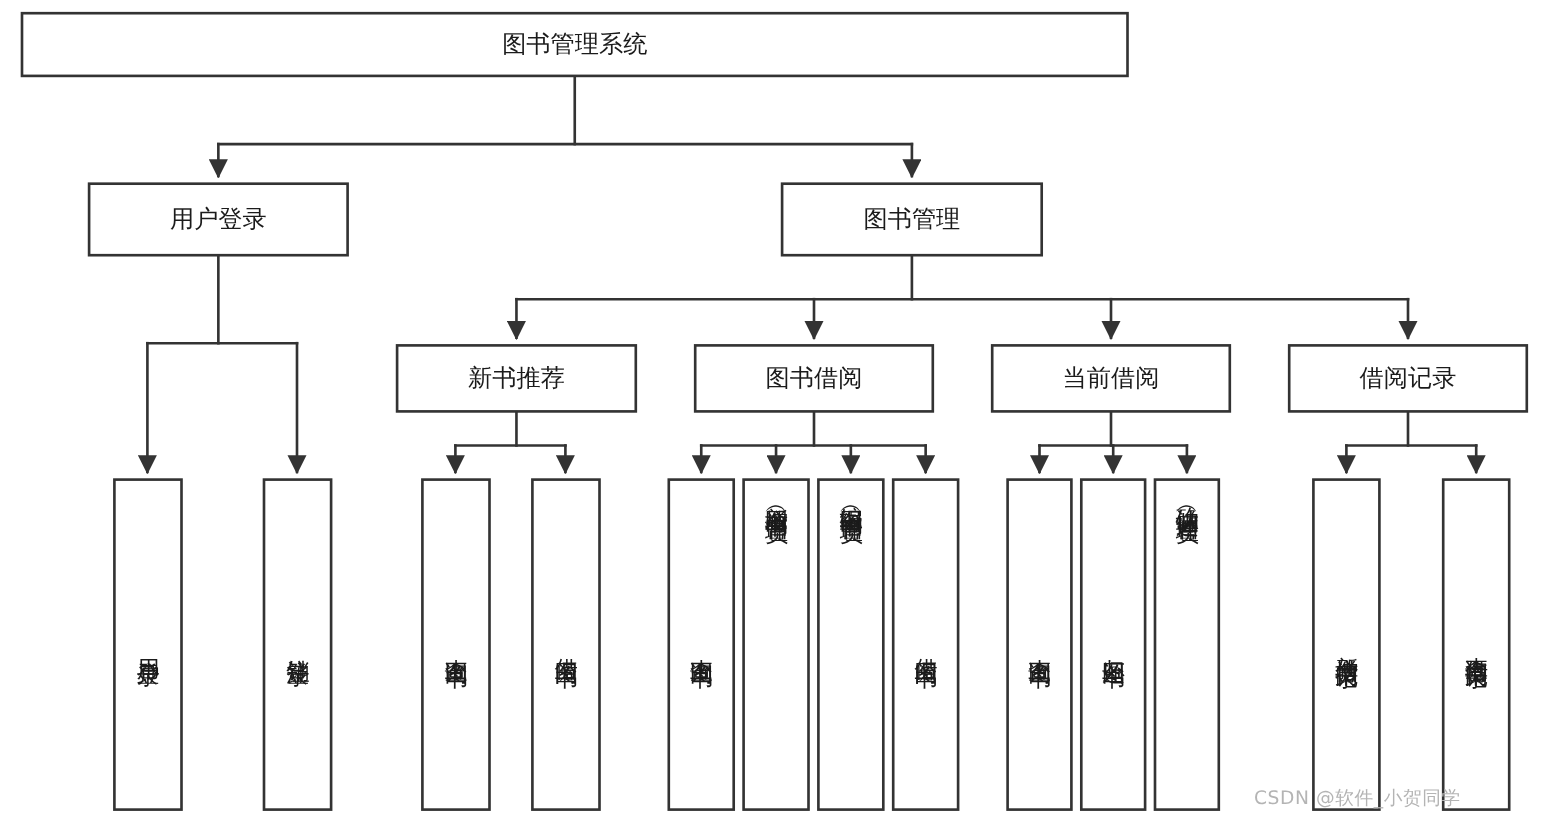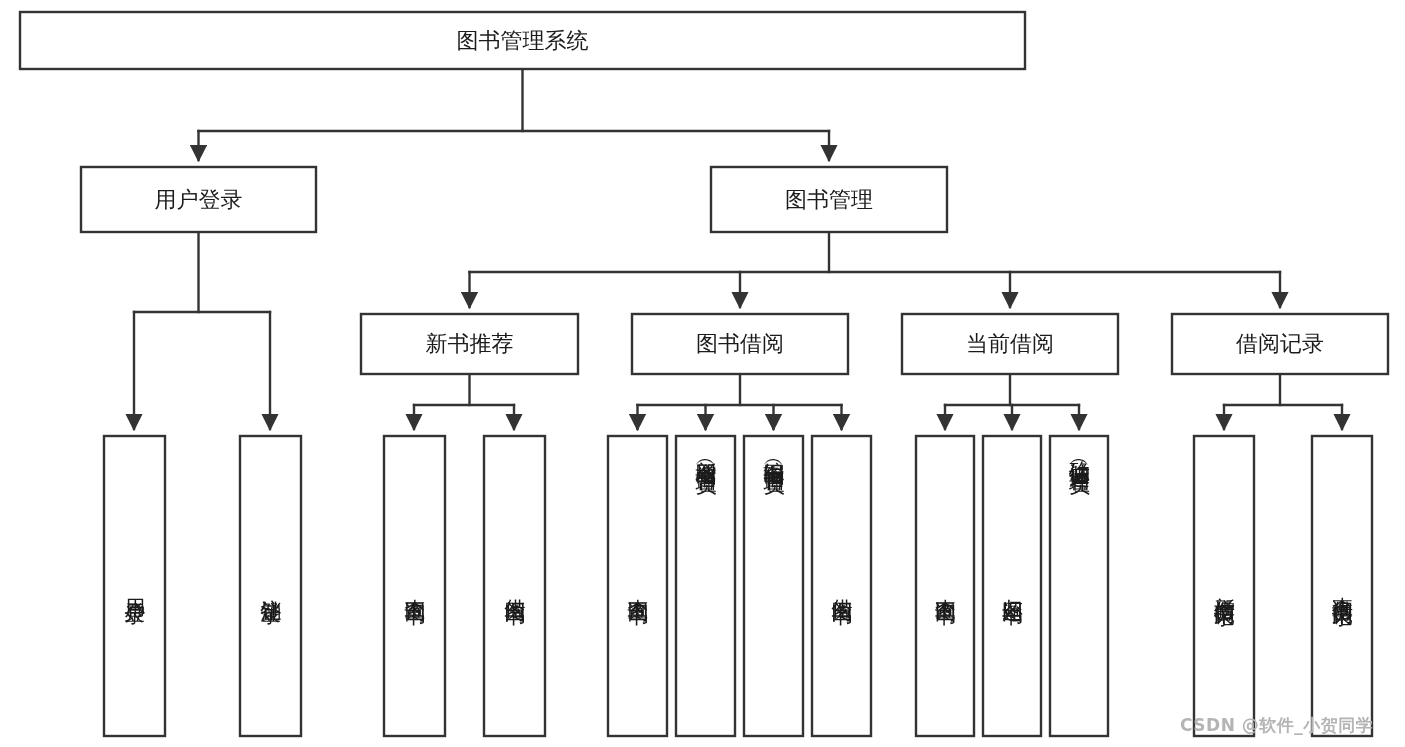--- a/index.html
+++ b/index.html
@@ -219,15 +219,15 @@
     <span class="leaf-label">确认归还（管理员）</span>
   </div>
 
   <div class="leaf-label-wrap" style="left:1194px; top:436px; width:60px; height:300px;">
     <span class="leaf-label">新增借阅记录</span>
   </div>
   <div class="leaf-label-wrap" style="left:1312px; top:436px; width:60px; height:300px;">
     <span class="leaf-label">查询借阅记录</span>
   </div>
 
-  <div class="watermark" style="left:1180px; top:714px;font-weight:bold;">CSDN @软件_小贺同学</div>
+  <div class="watermark" style="left:1140px; top:714px;">CSDN @软件_小贺同学</div>
 
 </div>
 
 </body></html>

